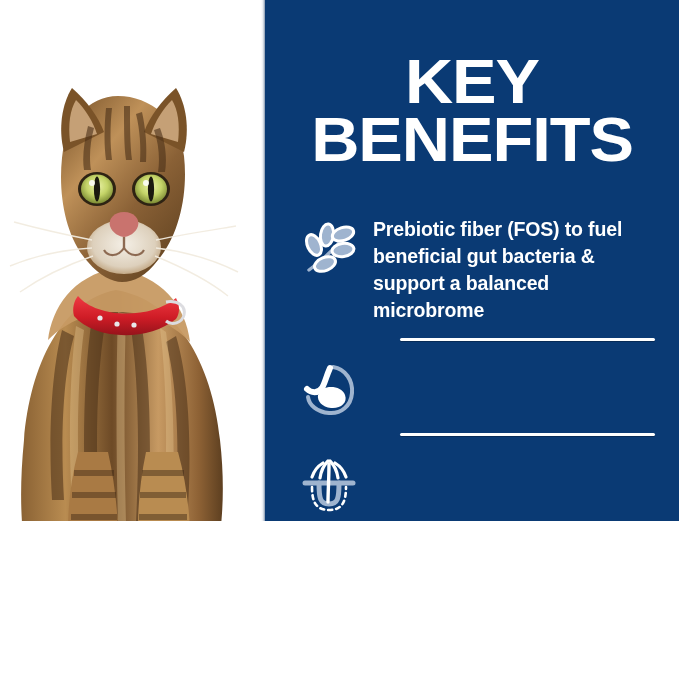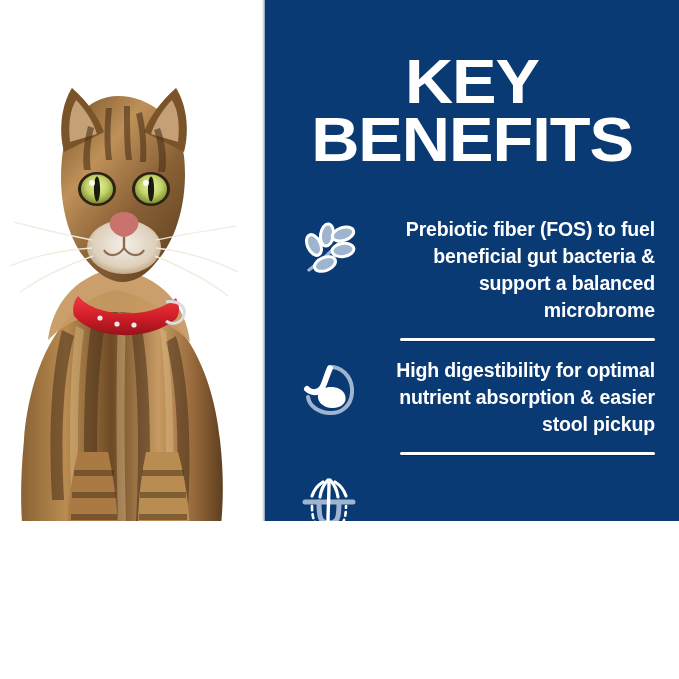--- a/index.html
+++ b/index.html
@@ -68,21 +68,20 @@
   }
   .benefit-icon svg{display:block;width:58px;height:58px;}
   .benefit-text{
     color:#ffffff;
     font-family:"Liberation Sans",sans-serif;
     font-weight:bold;
     font-size:19.5px;
     line-height:27px;
     letter-spacing:-0.15px;
     padding-top:2px;
-    text-align:right;
   }
 
   .rule{
     height:3px;
     background:#ffffff;
     margin:14px 24px 14px 135px;
     border-radius:2px;
     box-shadow:0 1px 0 rgba(0,0,0,.25);
   }
   .b1{margin-bottom:0;}
@@ -266,21 +265,20 @@
           <svg viewBox="0 0 58 58" xmlns="http://www.w3.org/2000/svg">
             <path d="M33 6 C 46 8, 53 20, 52 32 C 51 45, 41 53, 29 52
                      C 17 51, 9 44, 8 36" stroke="#9fb4cf" stroke-width="4" fill="none" stroke-linecap="round"></path>
             <path d="M30 7 C 26 16, 25 22, 22 27
                      C 18 33, 11 32, 7 28" stroke="#ffffff" stroke-width="6" fill="none" stroke-linecap="round"></path>
             <path d="M23 28 C 30 24, 42 26, 45 34
                      C 48 42, 40 48, 31 47
                      C 22 46, 17 40, 18 34 Z" fill="#ffffff"></path>
           </svg>
         </div>
-        <div class="benefit-text">High digestibility for optimal nutrient absorption &amp; easier stool pickup</div>
       </div>
 
       <div class="rule"></div>
 
       <div class="benefit b3">
         <div class="benefit-icon">
           <svg viewBox="0 0 58 58" xmlns="http://www.w3.org/2000/svg">
             <g stroke="#ffffff" stroke-width="3.2" fill="none" stroke-linecap="round">
               <path d="M12 21 C 14 15, 18 10, 23 7"></path>
               <path d="M20 22 C 21 15, 24 9, 28 5"></path>

